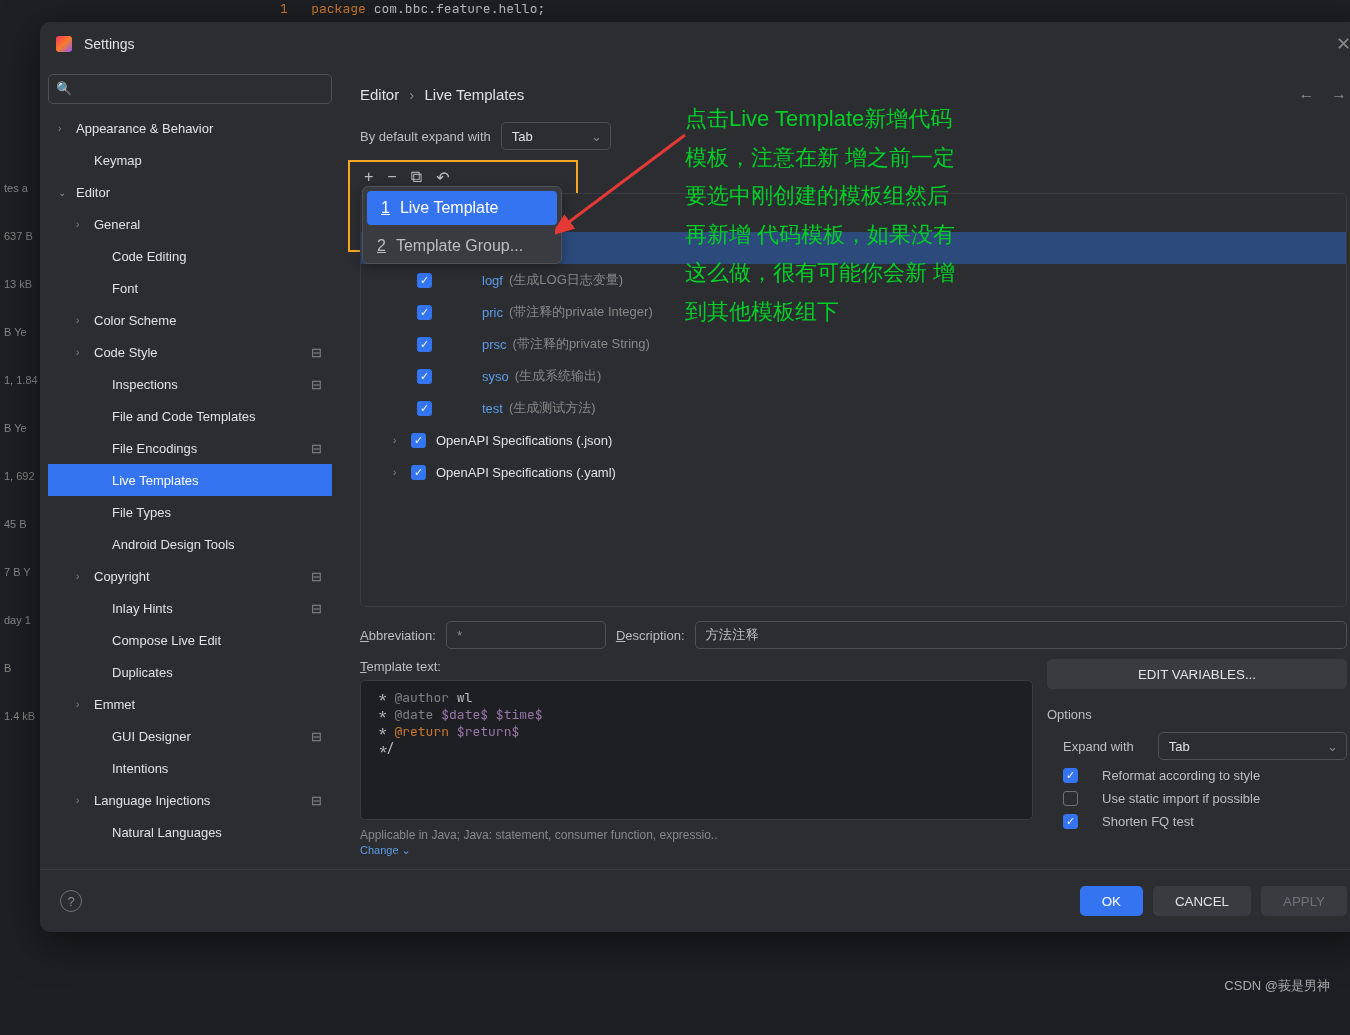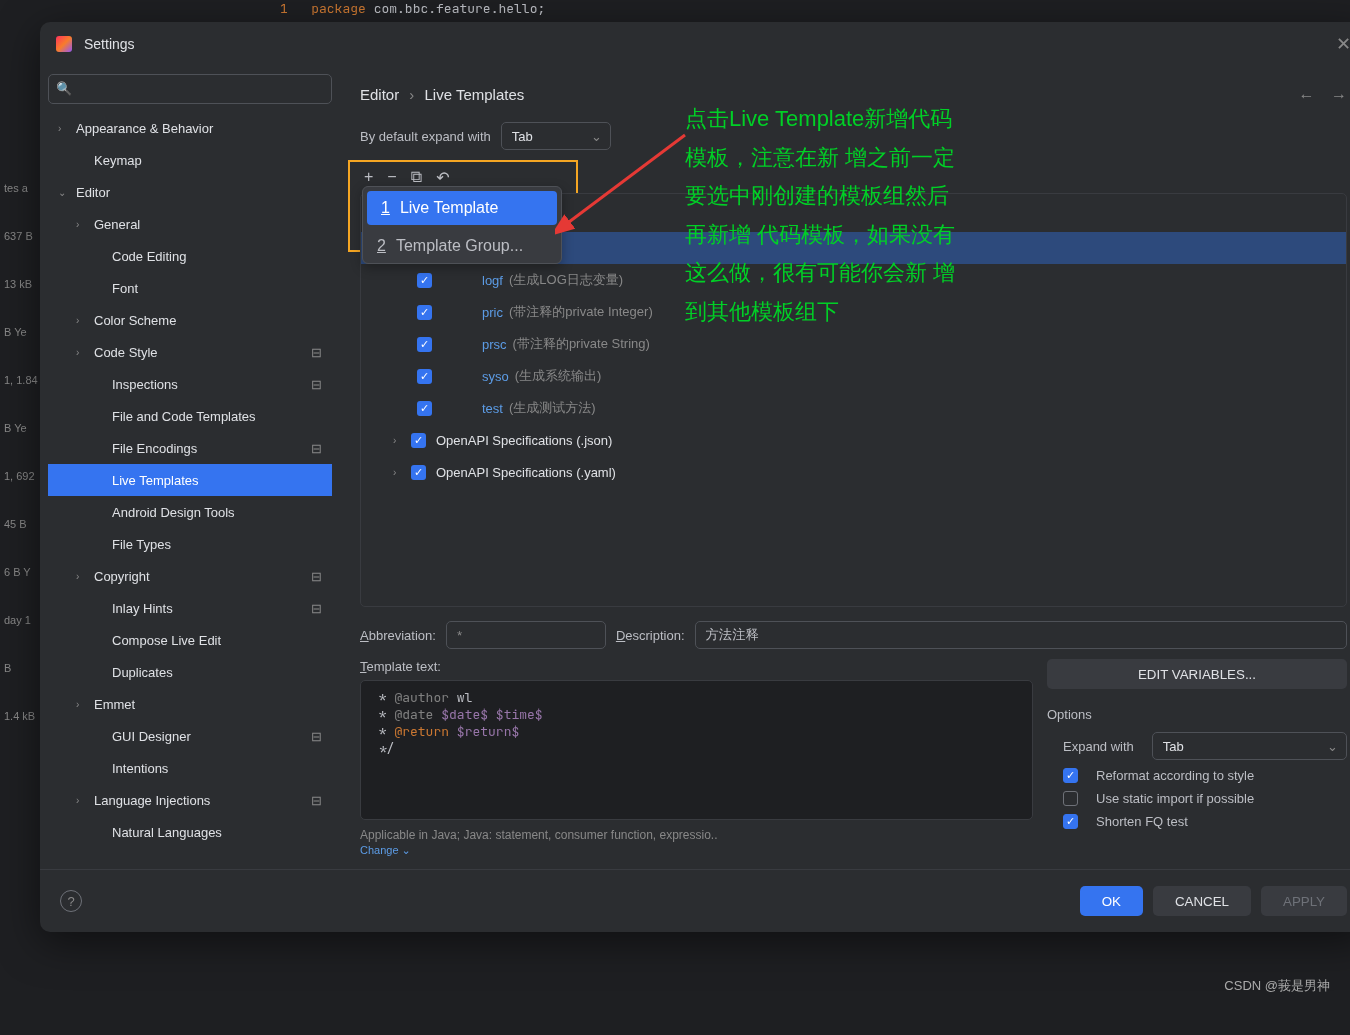--- a/index.html
+++ b/index.html
@@ -62,21 +62,21 @@
 .lower { display: flex; gap: 14px; }
 .tt-section { flex: 1; }
 .tt-label { margin-bottom: 6px; }
 .tt-area { background: #1e1f22; border: 1px solid #393b40; border-radius: 5px; height: 140px; padding: 8px 10px; font-family: "JetBrains Mono", monospace; font-size: 13px; white-space: pre; overflow: auto; }
 .tt-area .kw { color: #cc7832; }
 .tt-area .var { color: #9876aa; }
 .tt-area .c { color: #808080; }
 .right-col { width: 300px; }
 .edit-vars { width: 100%; height: 30px; background: #393b40; border: none; border-radius: 5px; color: #dfe1e5; cursor: pointer; margin-bottom: 12px; }
 .opts-title { margin: 6px 0 10px; }
-.opt { display: flex; align-items: center; margin: 8px 0 8px 16px; gap: 18px; }
+.opt { display: flex; align-items: center; margin: 8px 0 8px 16px; gap: 24px; }
 .opt .box { width: 15px; height: 15px; border: 1px solid #6e7178; border-radius: 3px; display: inline-flex; align-items: center; justify-content: center; font-size: 11px; }
 .opt .box.on { background: #3574f0; border-color: #3574f0; color: #fff; }
 .applicable { margin-top: 8px; color: #888; font-size: 12px; white-space: nowrap; overflow: hidden; text-overflow: ellipsis; }
 .change-link { color: #5c9ce6; cursor: pointer; font-size: 11px; }
 .footer { display: flex; align-items: center; padding: 16px 20px; gap: 10px; border-top: 1px solid #393b40; }
 .footer .help { width: 22px; height: 22px; border: 1.5px solid #6e7178; border-radius: 50%; display: inline-flex; align-items: center; justify-content: center; color: #888; margin-right: auto; }
 .btn { height: 30px; padding: 0 22px; border-radius: 5px; border: none; cursor: pointer; color: #dfe1e5; background: #393b40; }
 .btn.primary { background: #3574f0; color: #fff; }
 .btn.disabled { color: #6e7178; }
 .annotation { position: absolute; color: #00d026; font-size: 22px; font-weight: 500; line-height: 1.75; pointer-events: none; z-index: 50; left: 685px; top: 100px; width: 280px; }
@@ -93,21 +93,21 @@
 </div>
 <div class="bg-sidebar" style="top:180px;">
 <div style="margin-top: 0px; position: absolute;">tes a</div>
     <div style="margin-top: 48px; position: absolute;">637 B</div>
     <div style="margin-top: 96px; position: absolute;">13 kB</div>
     <div style="margin-top: 144px; position: absolute;">B Ye</div>
     <div style="margin-top: 192px; position: absolute;">1, 1.84</div>
     <div style="margin-top: 240px; position: absolute;">B Ye</div>
     <div style="margin-top: 288px; position: absolute; text-align: right;">1, 692</div>
     <div style="margin-top: 336px; position: absolute;">45 B</div>
-    <div style="margin-top: 384px; position: absolute;">6 B Y</div>
+    <div style="margin-top: 384px; position: absolute;">7 B Y</div>
     <div style="margin-top: 432px; position: absolute;">day 1</div>
     <div style="margin-top: 480px; position: absolute;">B</div>
     <div style="margin-top: 528px; position: absolute;">1.4 kB</div>
   </div>
 
 <div class="dialog">
   <div class="titlebar">
     <div class="ij-icon"></div>
     <div class="title">Settings</div>
     <div class="close-x">✕</div>
@@ -165,25 +165,25 @@
             <span class="arrow"></span>
             <span>File Encodings</span>
             <span class="gear">⊟</span>
           </div>
           <div class="tree-item d2 selected">
             <span class="arrow"></span>
             <span>Live Templates</span>
           </div>
           <div class="tree-item d2">
             <span class="arrow"></span>
+            <span>File Types</span>
+          </div>
+          <div class="tree-item d2">
+            <span class="arrow"></span>
             <span>Android Design Tools</span>
-          </div>
-          <div class="tree-item d2">
-            <span class="arrow"></span>
-            <span>File Types</span>
           </div>
           <div class="tree-item d1">
             <span class="arrow">›</span>
             <span>Copyright</span>
             <span class="gear">⊟</span>
           </div>
           <div class="tree-item d2">
             <span class="arrow"></span>
             <span>Inlay Hints</span>
             <span class="gear">⊟</span>

